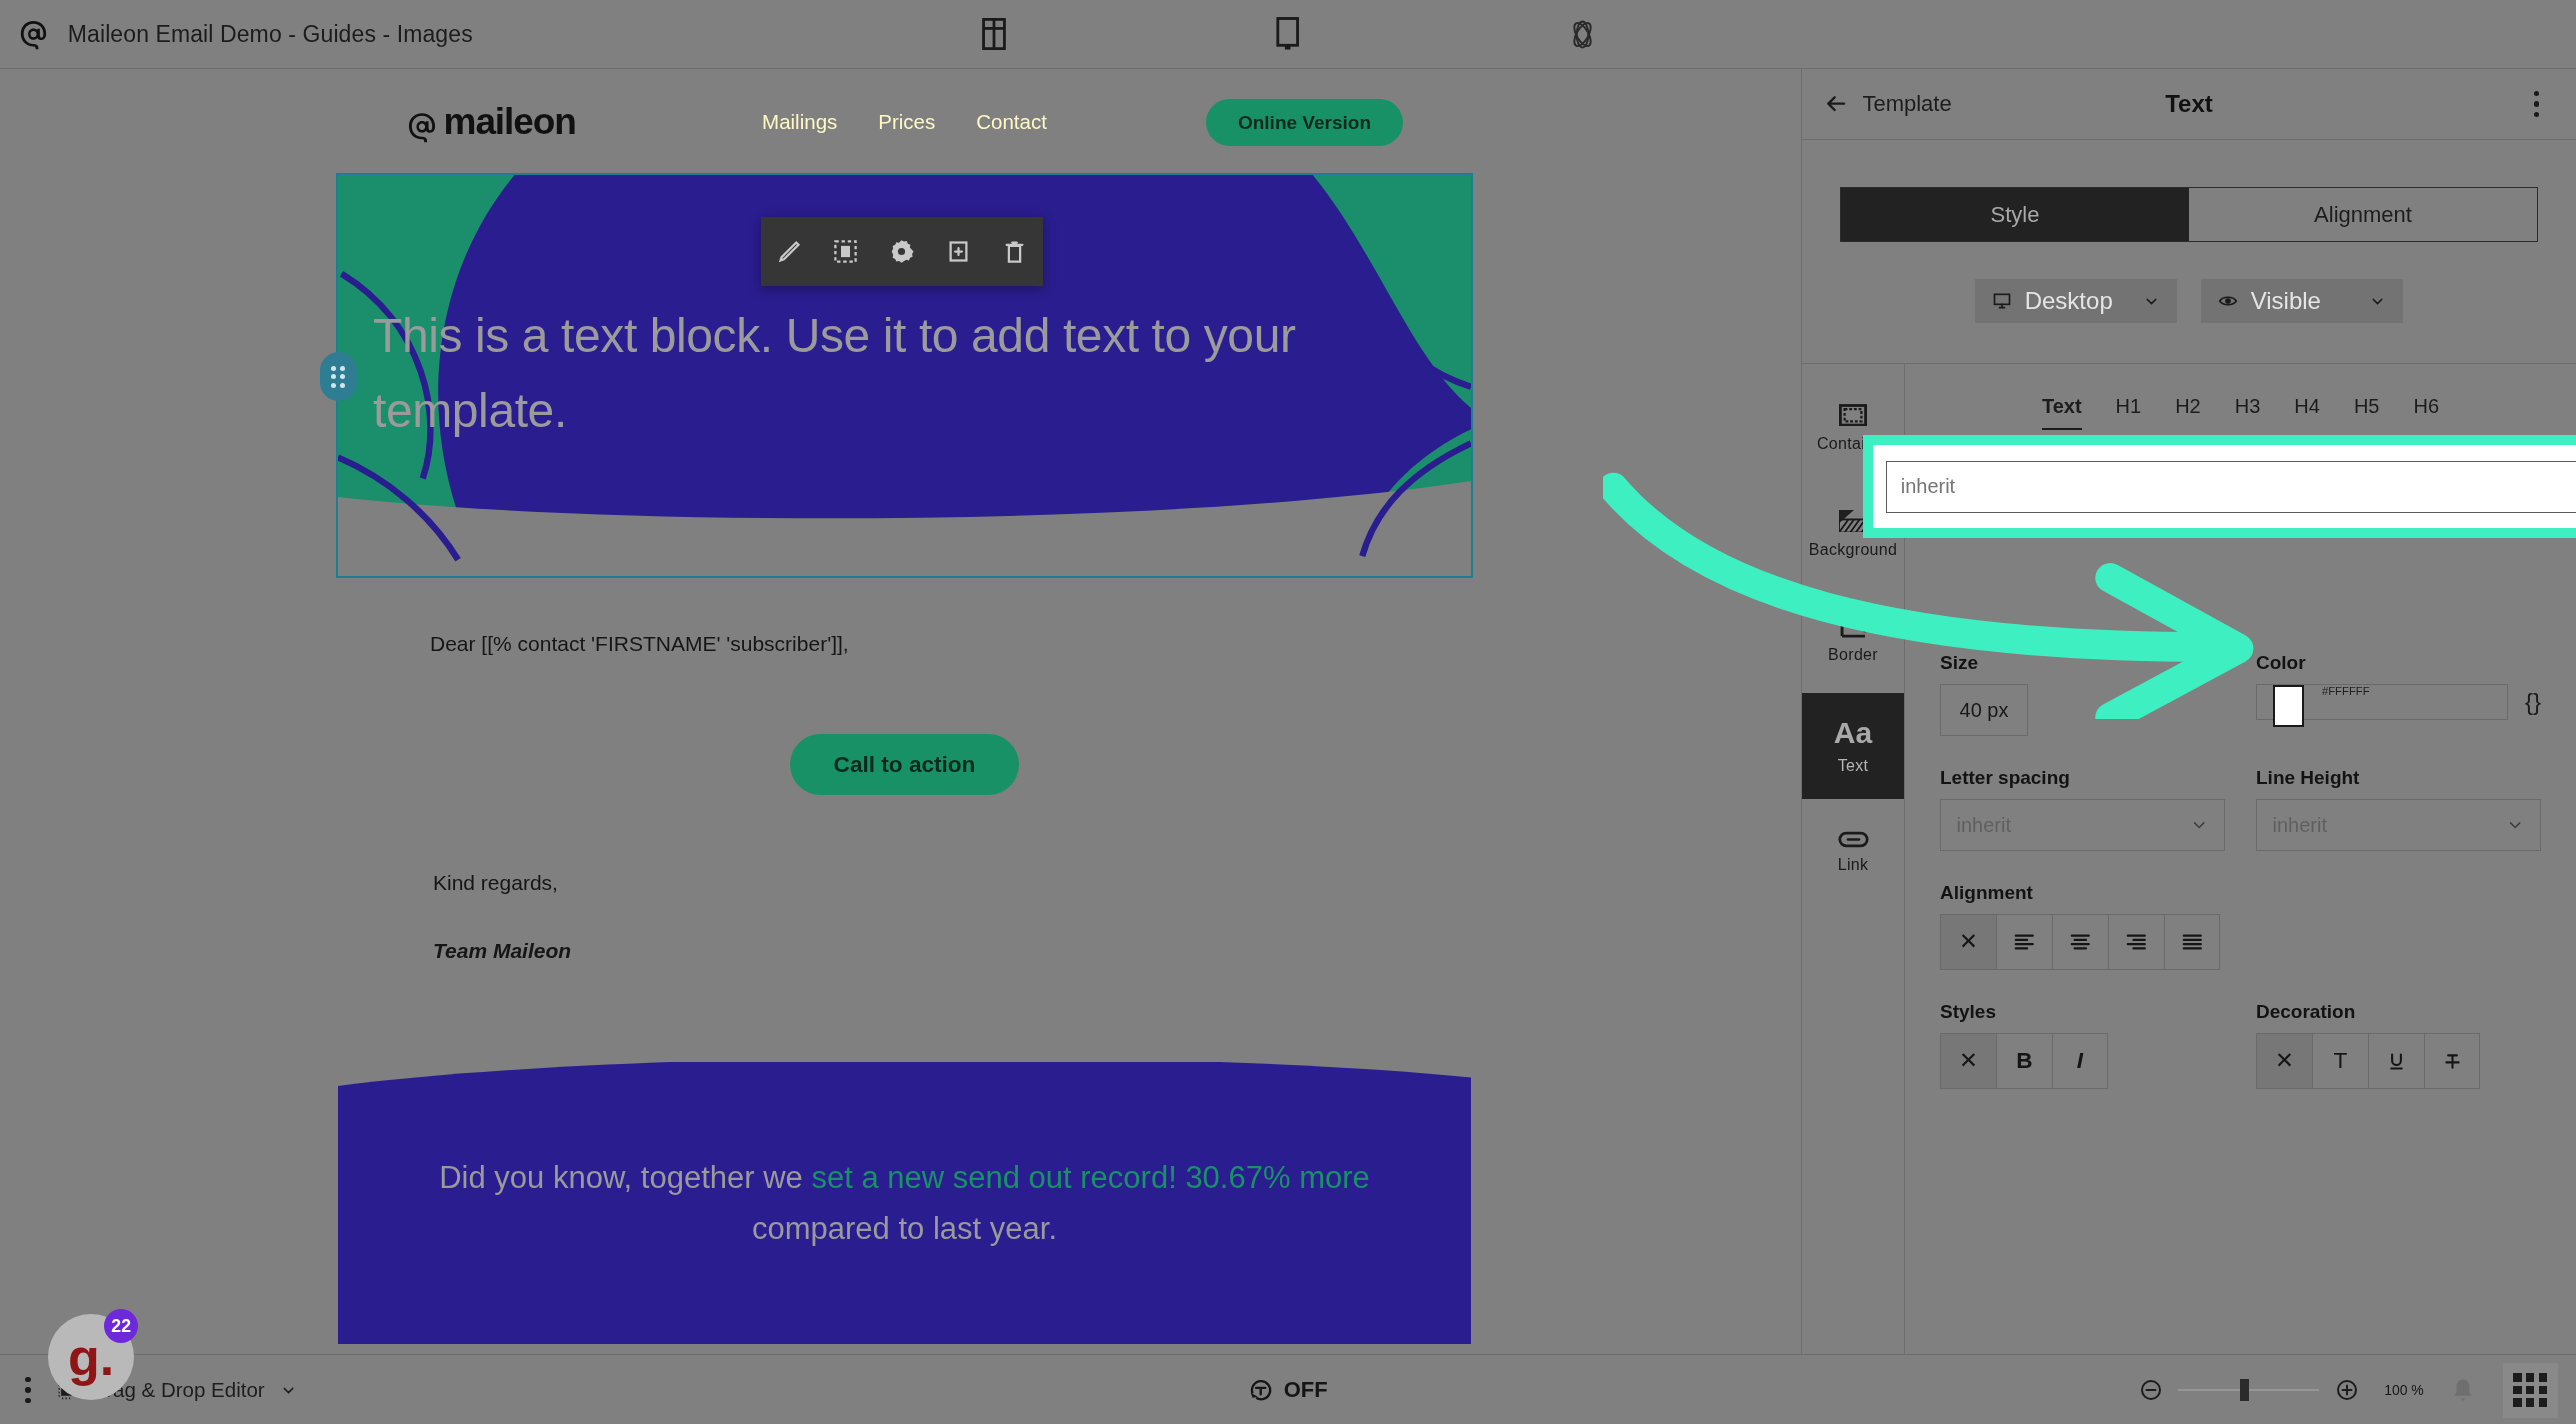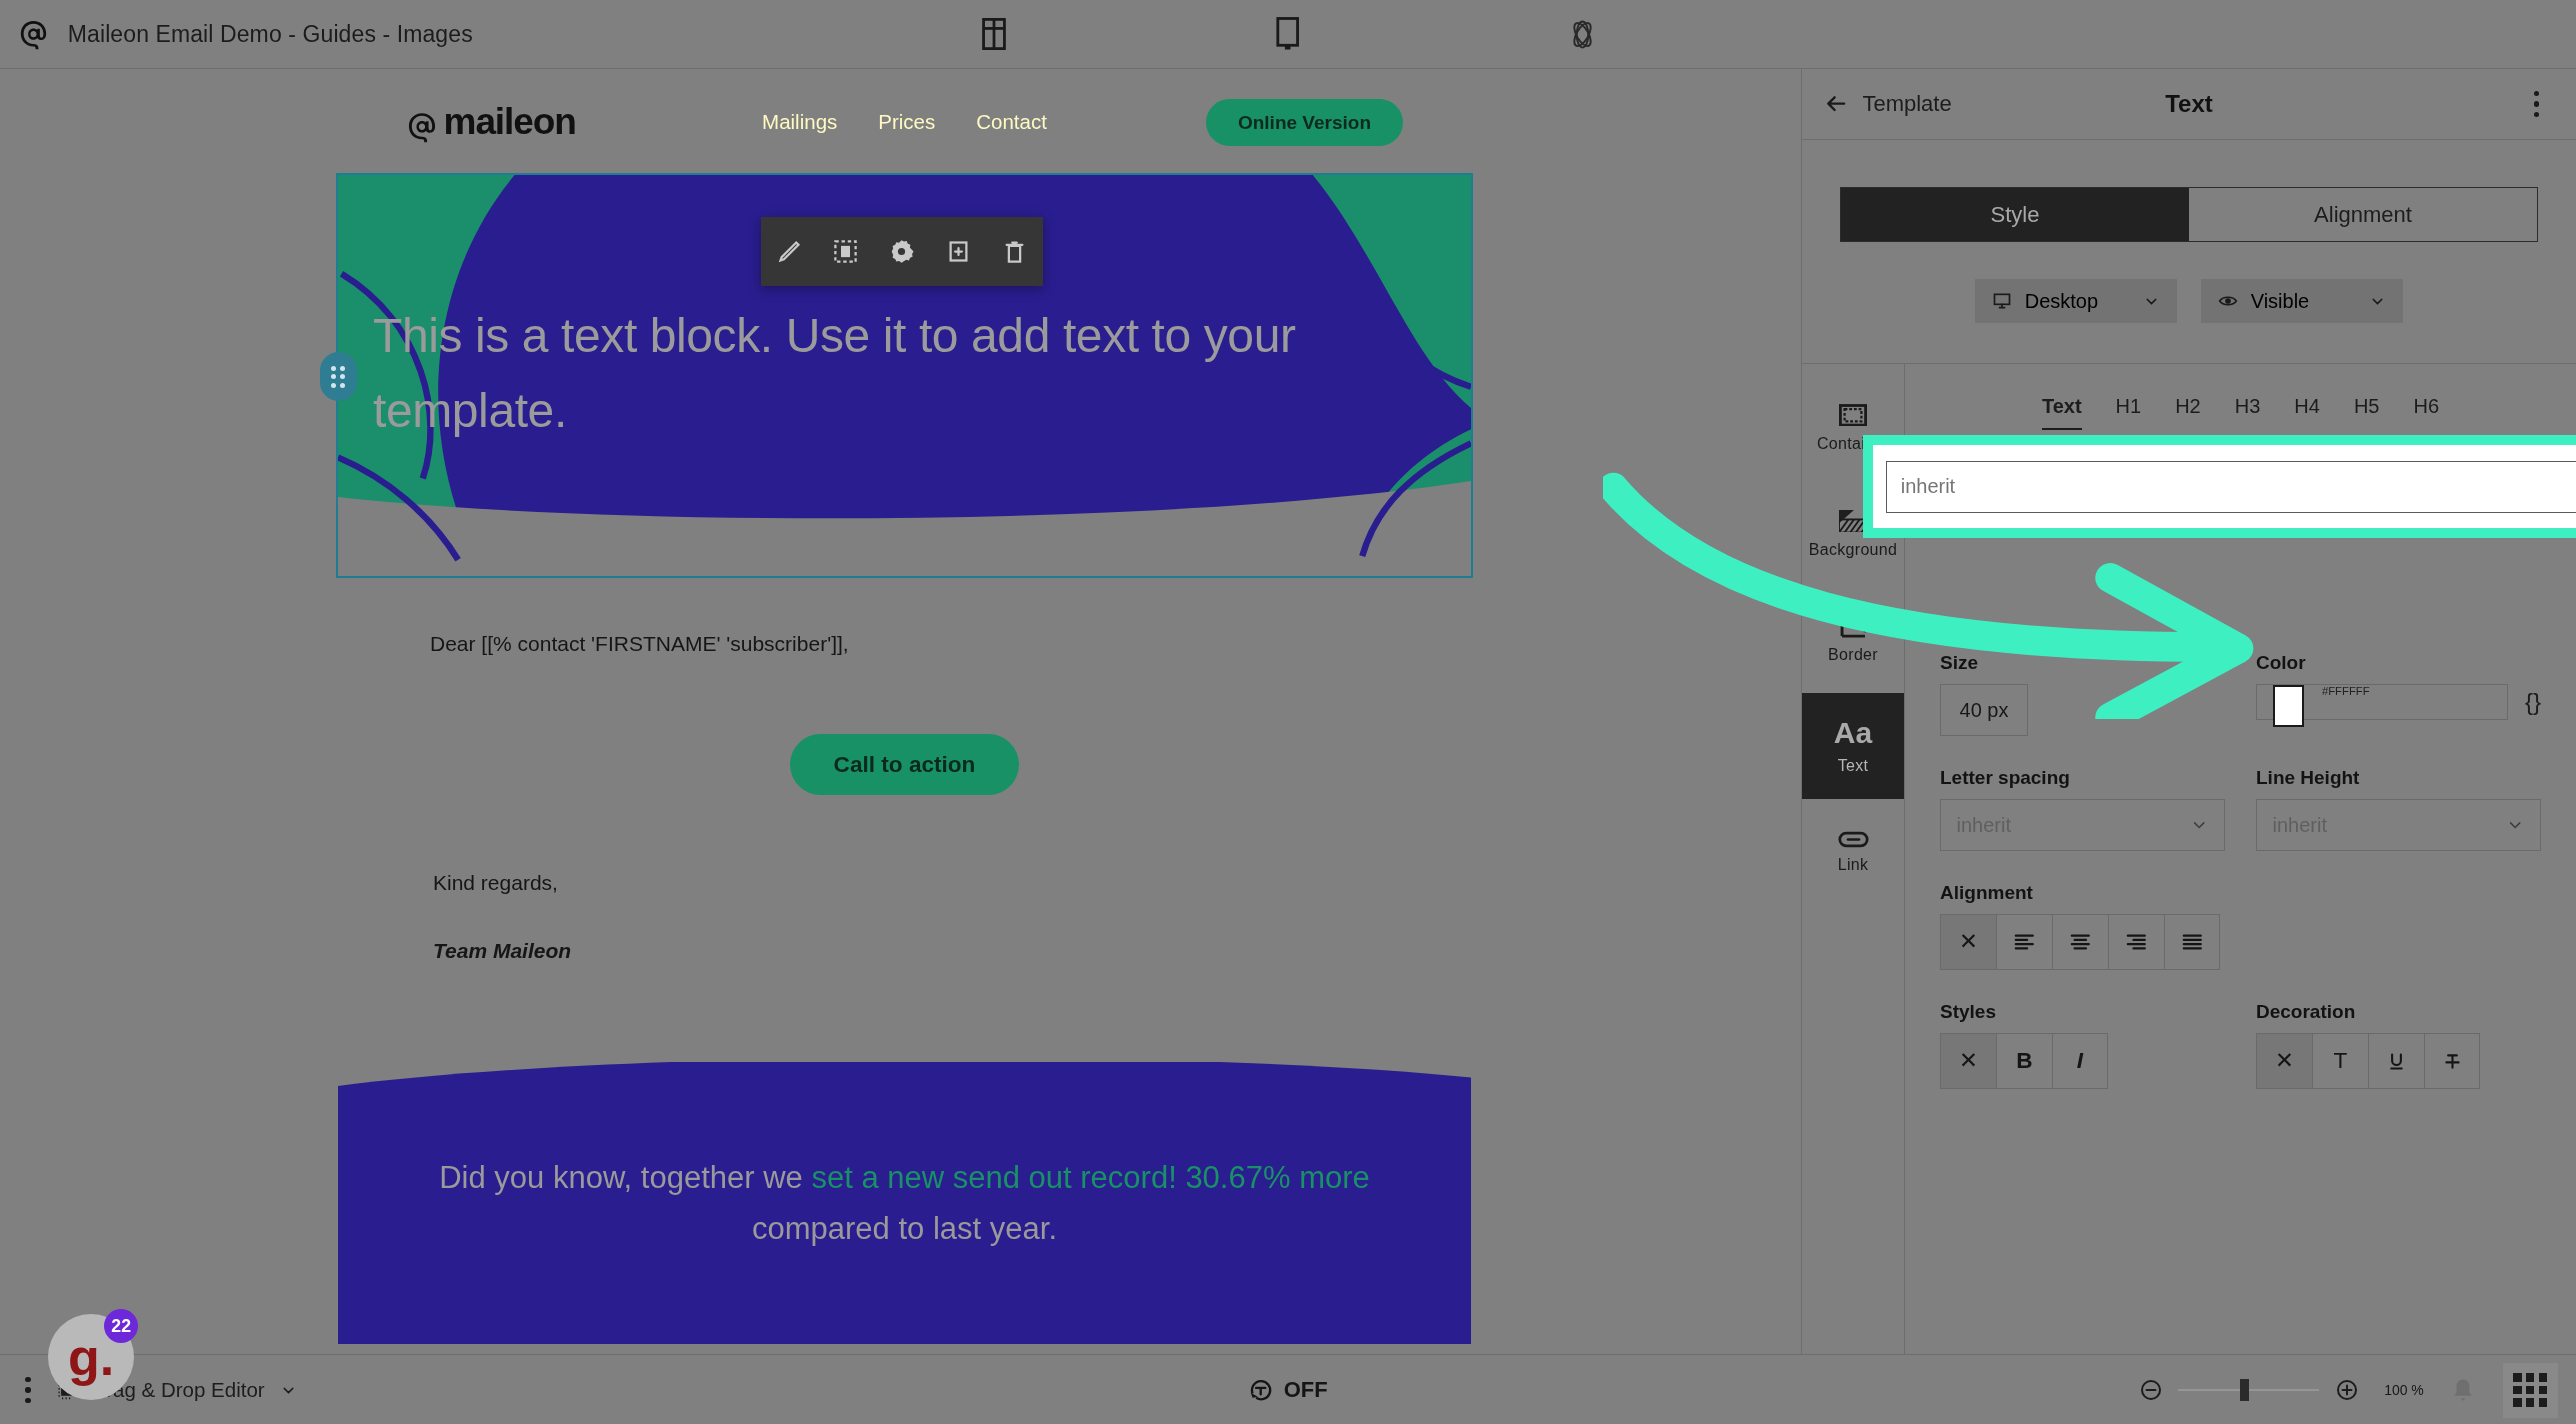--- a/index.html
+++ b/index.html
@@ -124,21 +124,21 @@
   }
   .seg button {
     flex: 1; border: none; background: transparent; font-family: inherit; font-size: 22px;
     color: #1d1d1d; cursor: pointer;
   }
   .seg button.active { background: #222222; color: #a8a8a8; }
 
   .pills { display: flex; gap: 24px; justify-content: center; margin-top: 37px; }
   .pill {
     display: flex; align-items: center; gap: 12.7px; background: #737373;
-    height: 44px; padding: 0 17px; font-size: 20px; color: #000000; cursor: pointer;
+    height: 44px; padding: 0 17px; font-size: 24px; color: #e5e5e5; cursor: pointer;
     min-width: 202px;
   }
   .pill .chev { margin-left: auto; }
 
   .panel-body { flex: 1 1 auto; display: flex; min-height: 0; margin-top: 40px; border-top: 1.4px solid #6d6d6d; }
   .icon-rail {
     flex: 0 0 103px; width: 103px; border-right: 1.4px solid #6d6d6d;
     display: flex; flex-direction: column; padding-top: 11.3px;
   }
   .rail-item {

